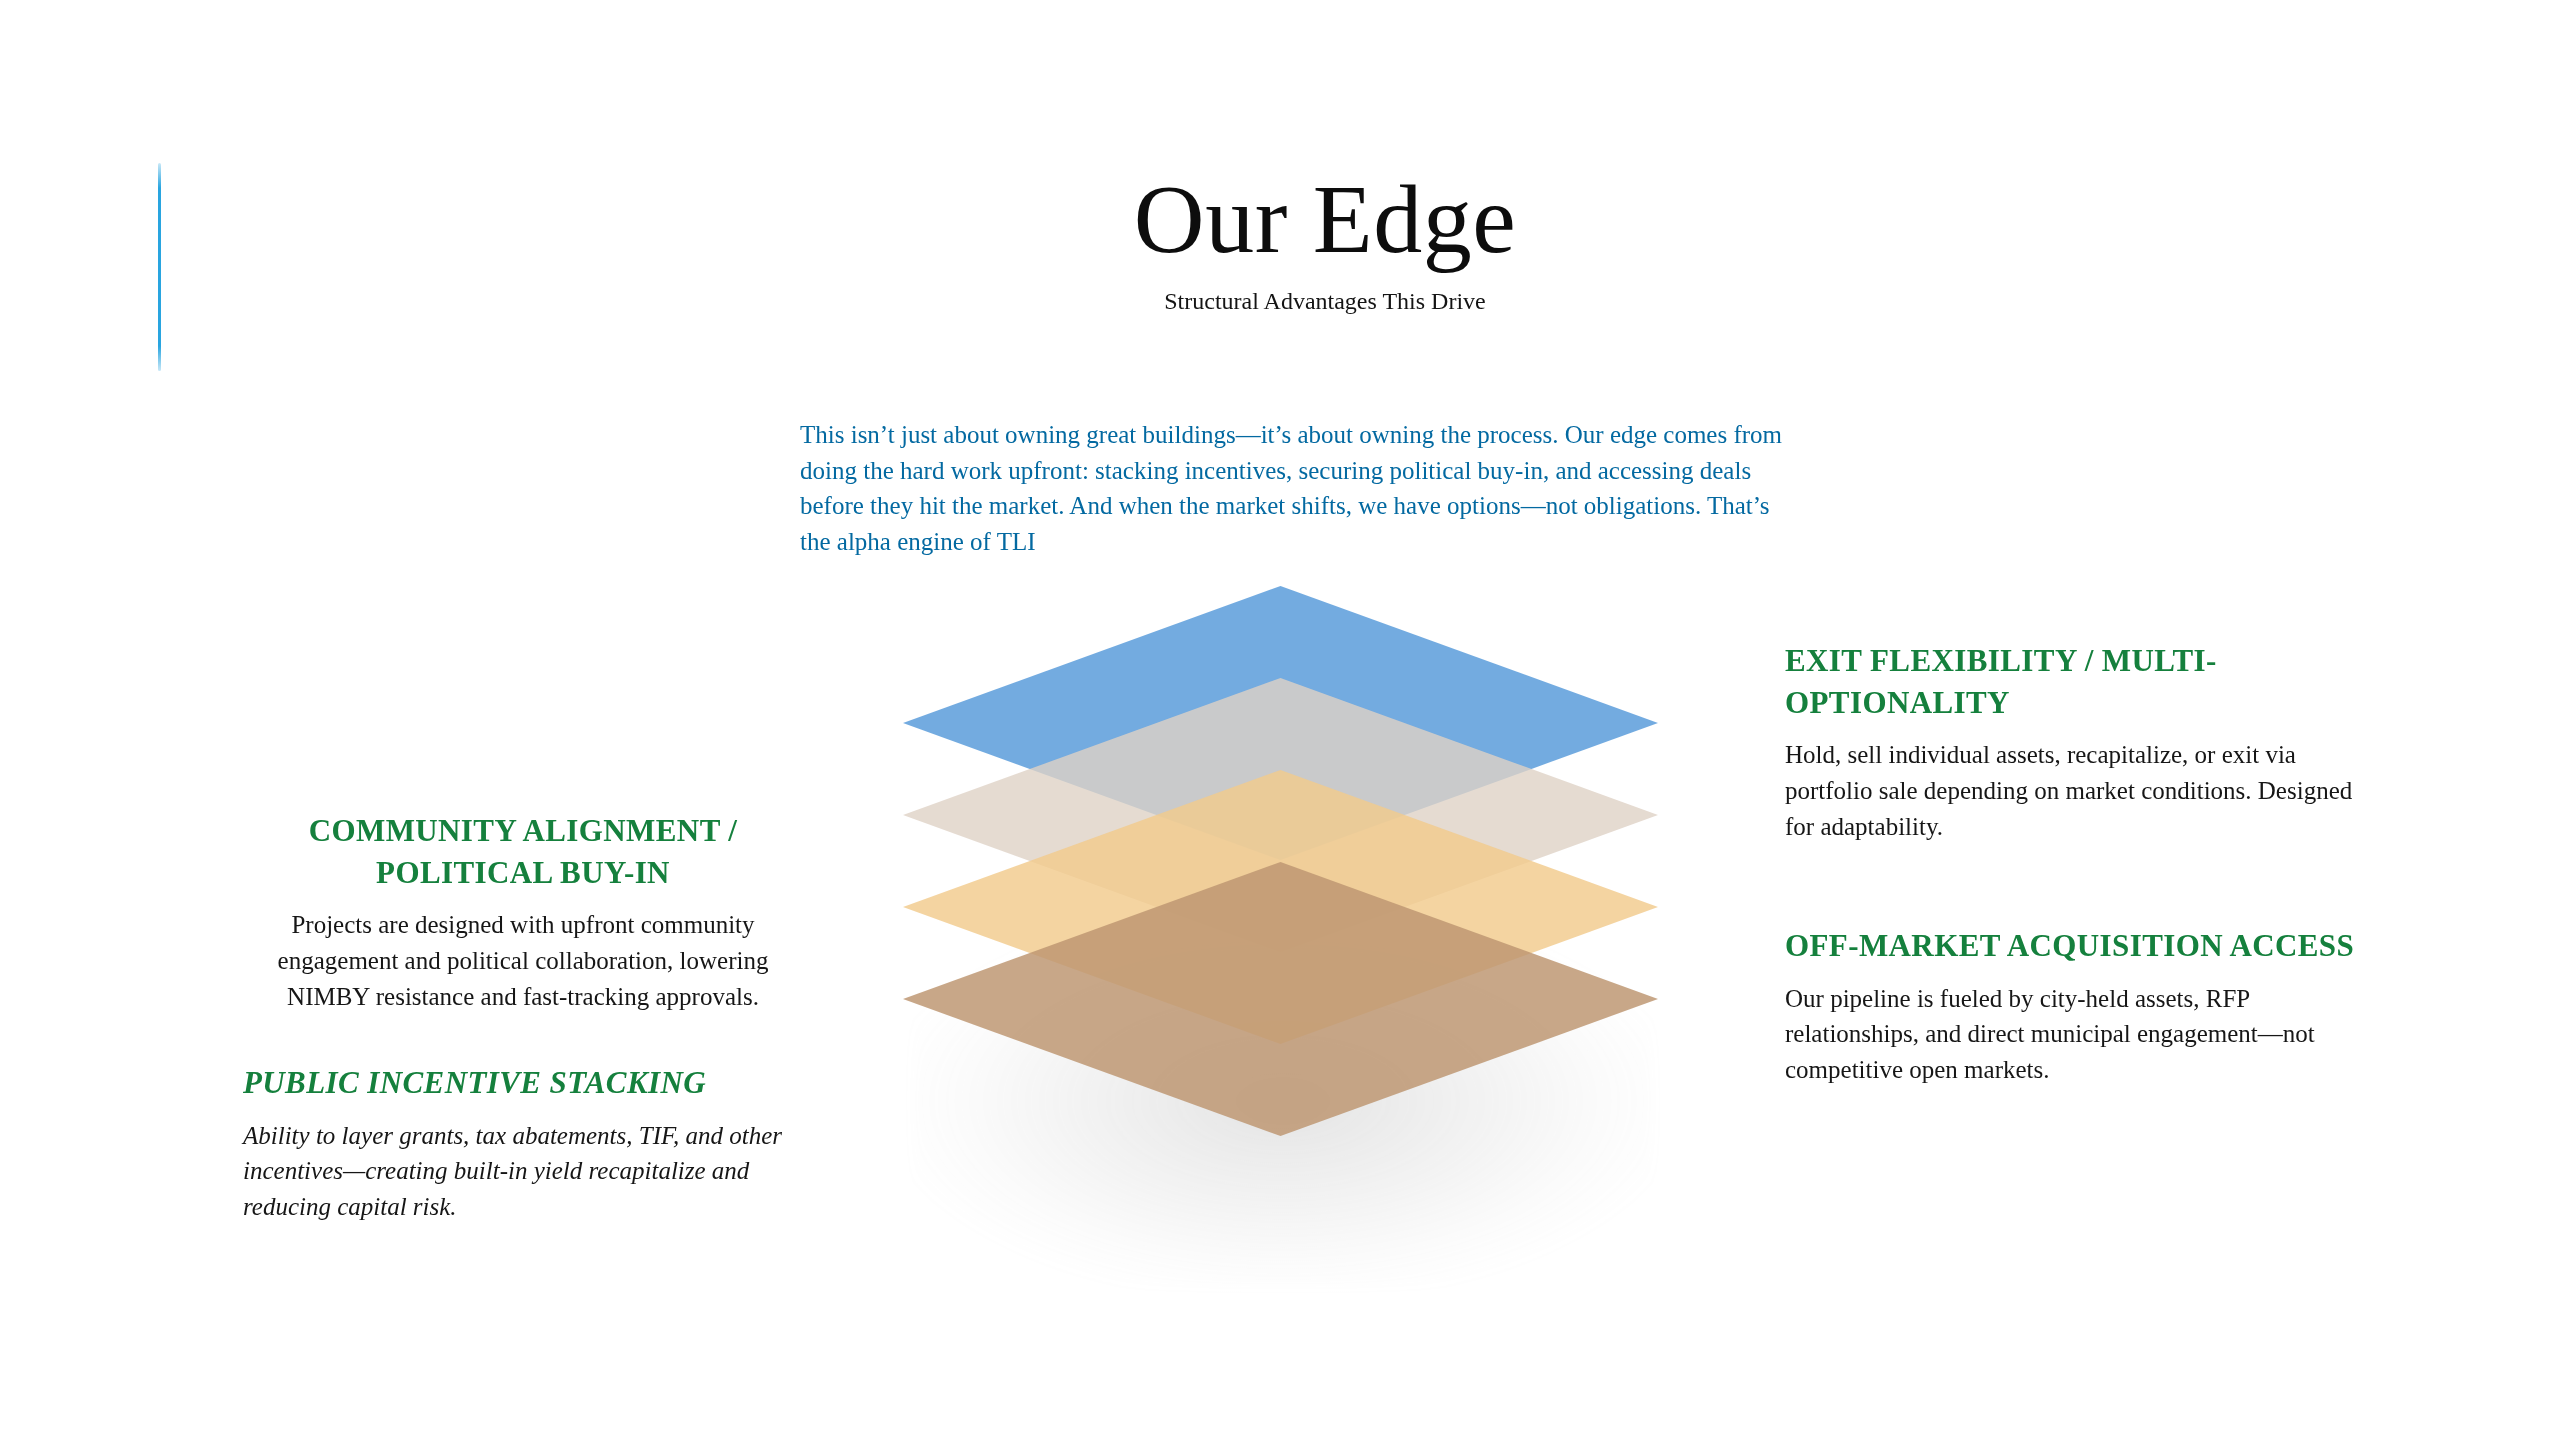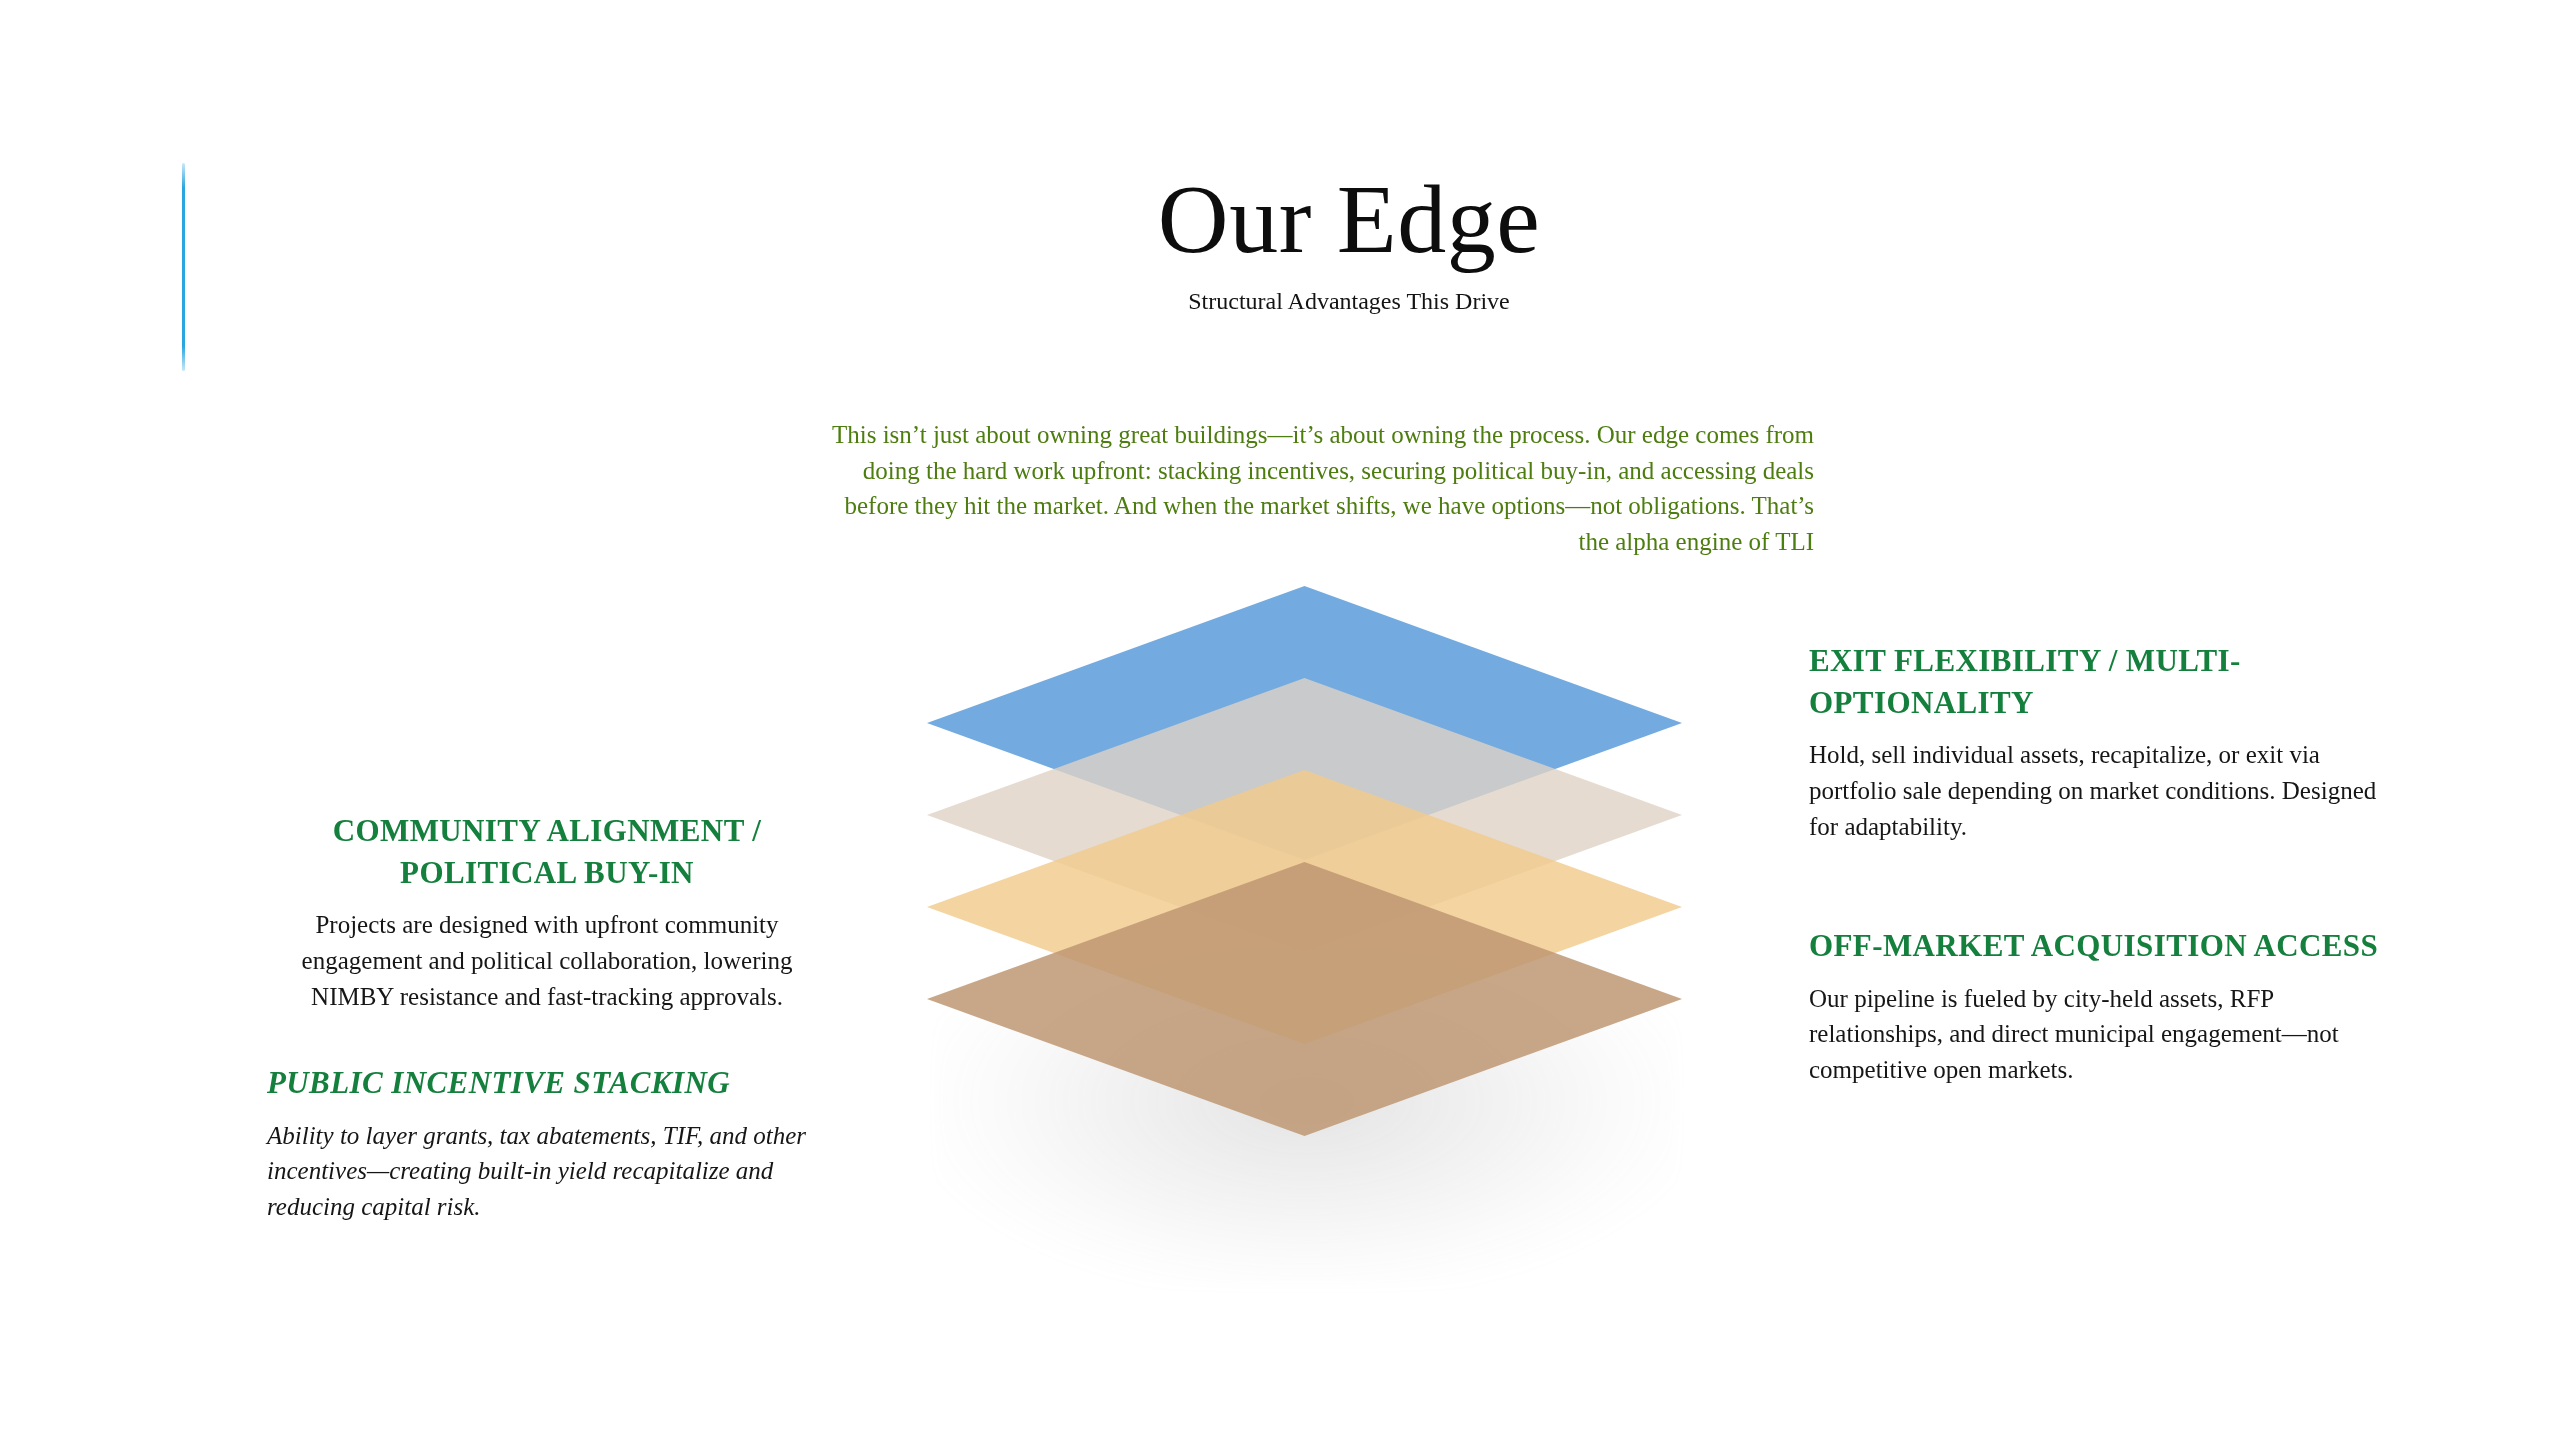--- a/index.html
+++ b/index.html
@@ -15,21 +15,20 @@
     font-family: "Liberation Serif", "DejaVu Serif", serif;
     color: #111111;
     -webkit-font-smoothing: antialiased;
   }
 
   .slide {
     position: absolute;
     inset: 0;
     width: 2252px;
     height: 1440px;
-    margin-left: 24px;
   }
 
   
   .accent-rule {
     position: absolute;
     left: 158px;
     top: 163px;
     width: 3px;
     height: 208px;
     background: linear-gradient(to bottom,
@@ -67,22 +66,21 @@
   }
 
   
   .intro {
     position: absolute;
     left: 800px;
     top: 392px;
     width: 990px;
     font-size: 25px;
     line-height: 1.42;
-    color: #4d7c0f;
-    text-align: right;
+    color: #0369a1;
   }
 
   
   .stack {
     position: absolute;
     left: 903px;
     top: 586px;
     width: 760px;
     height: 700px;
   }

